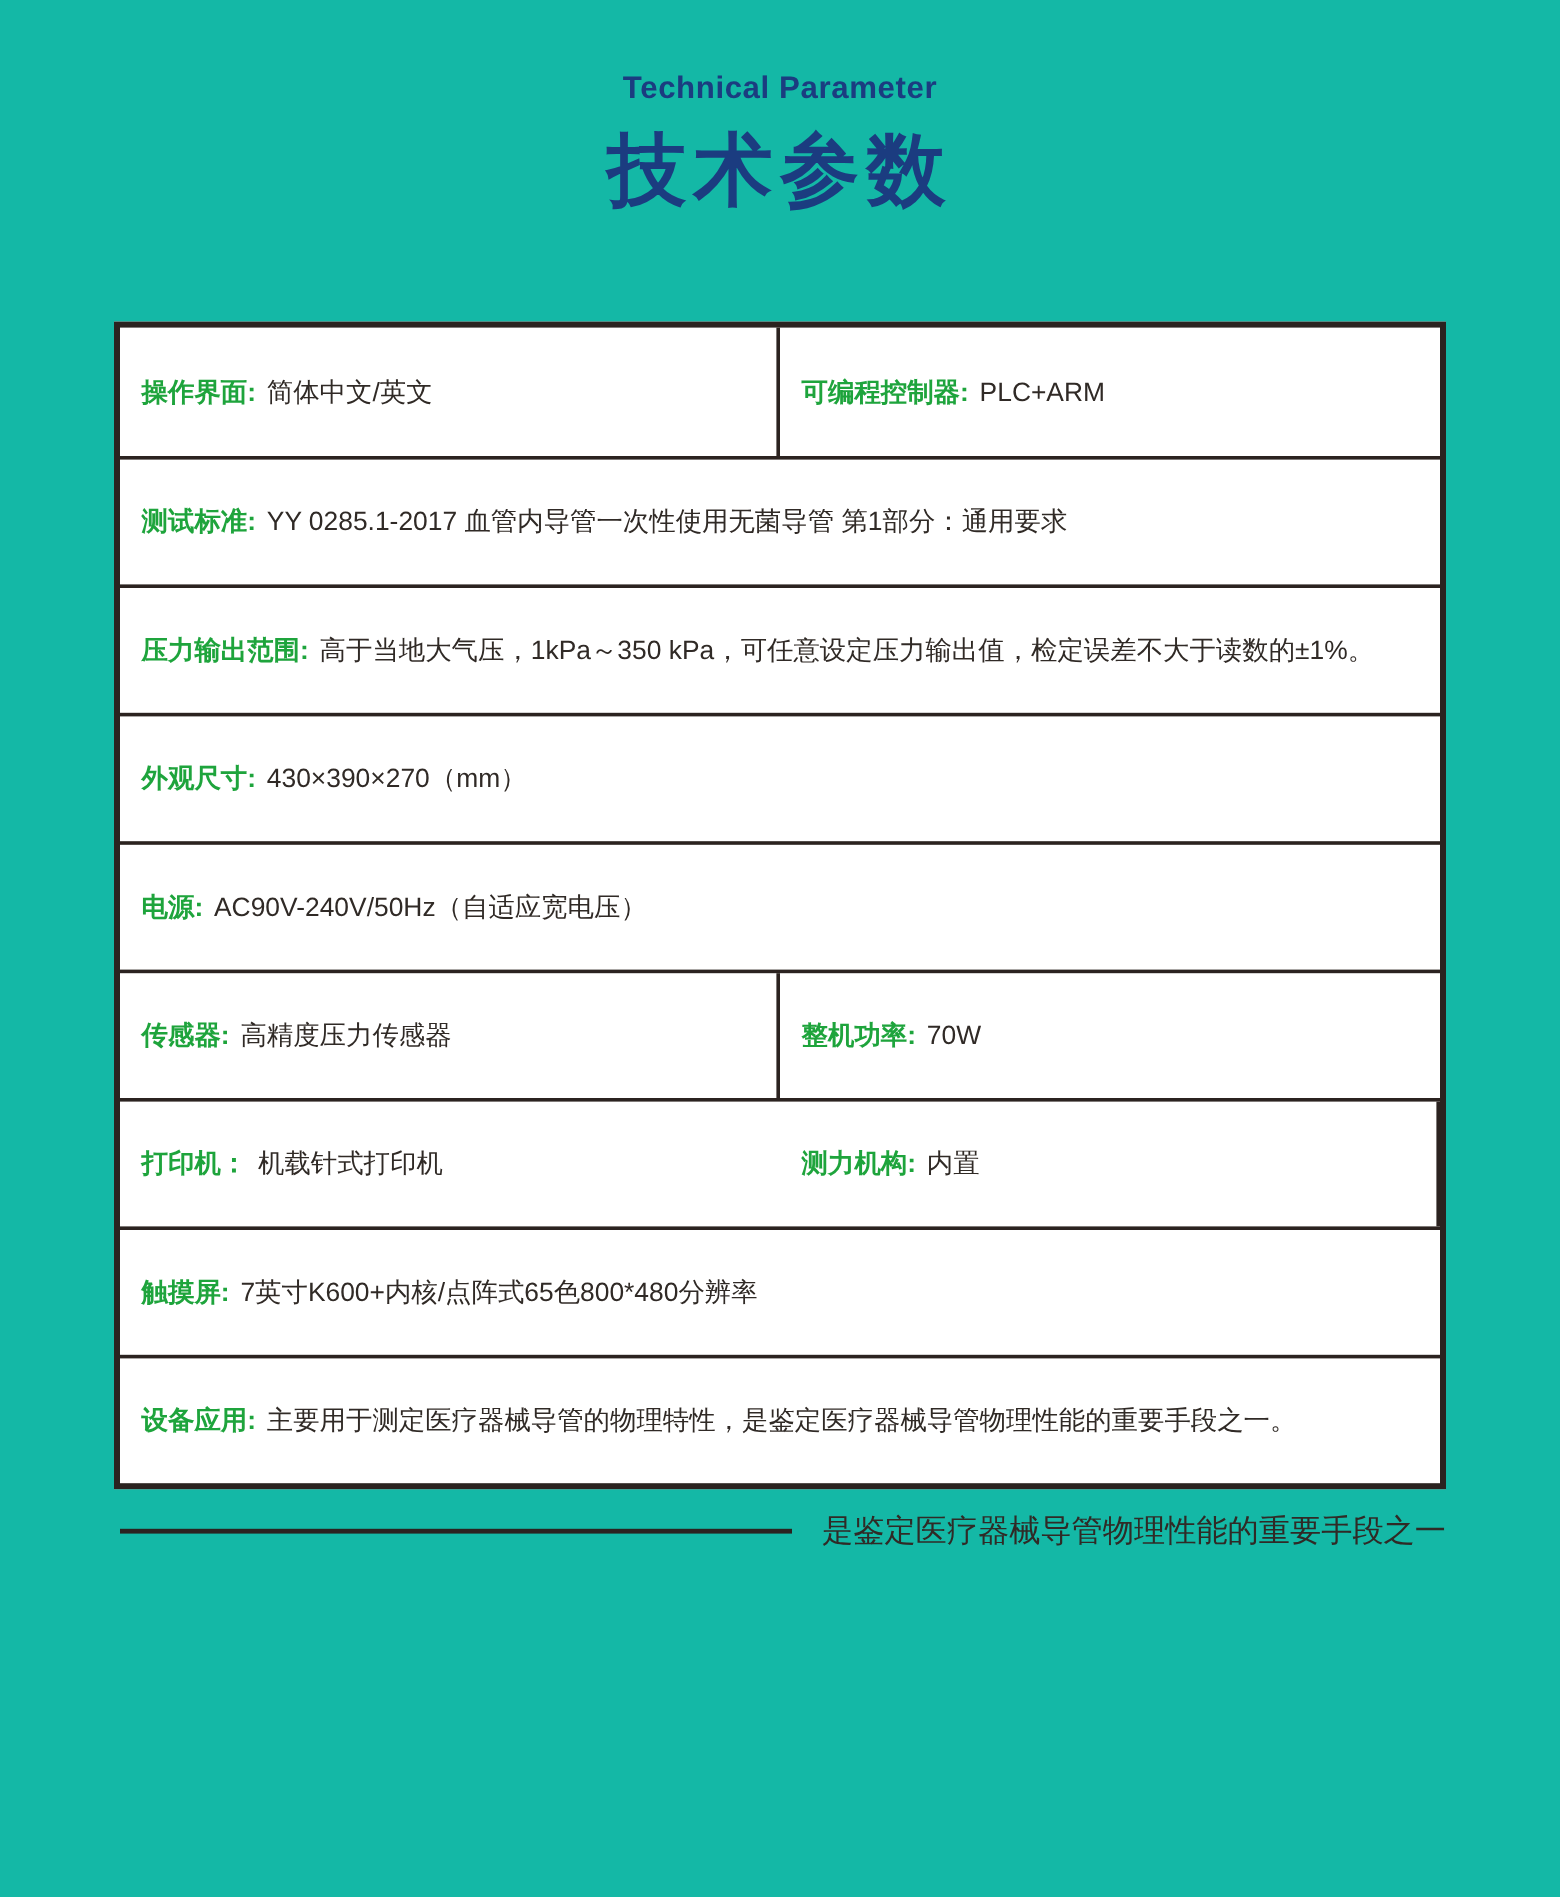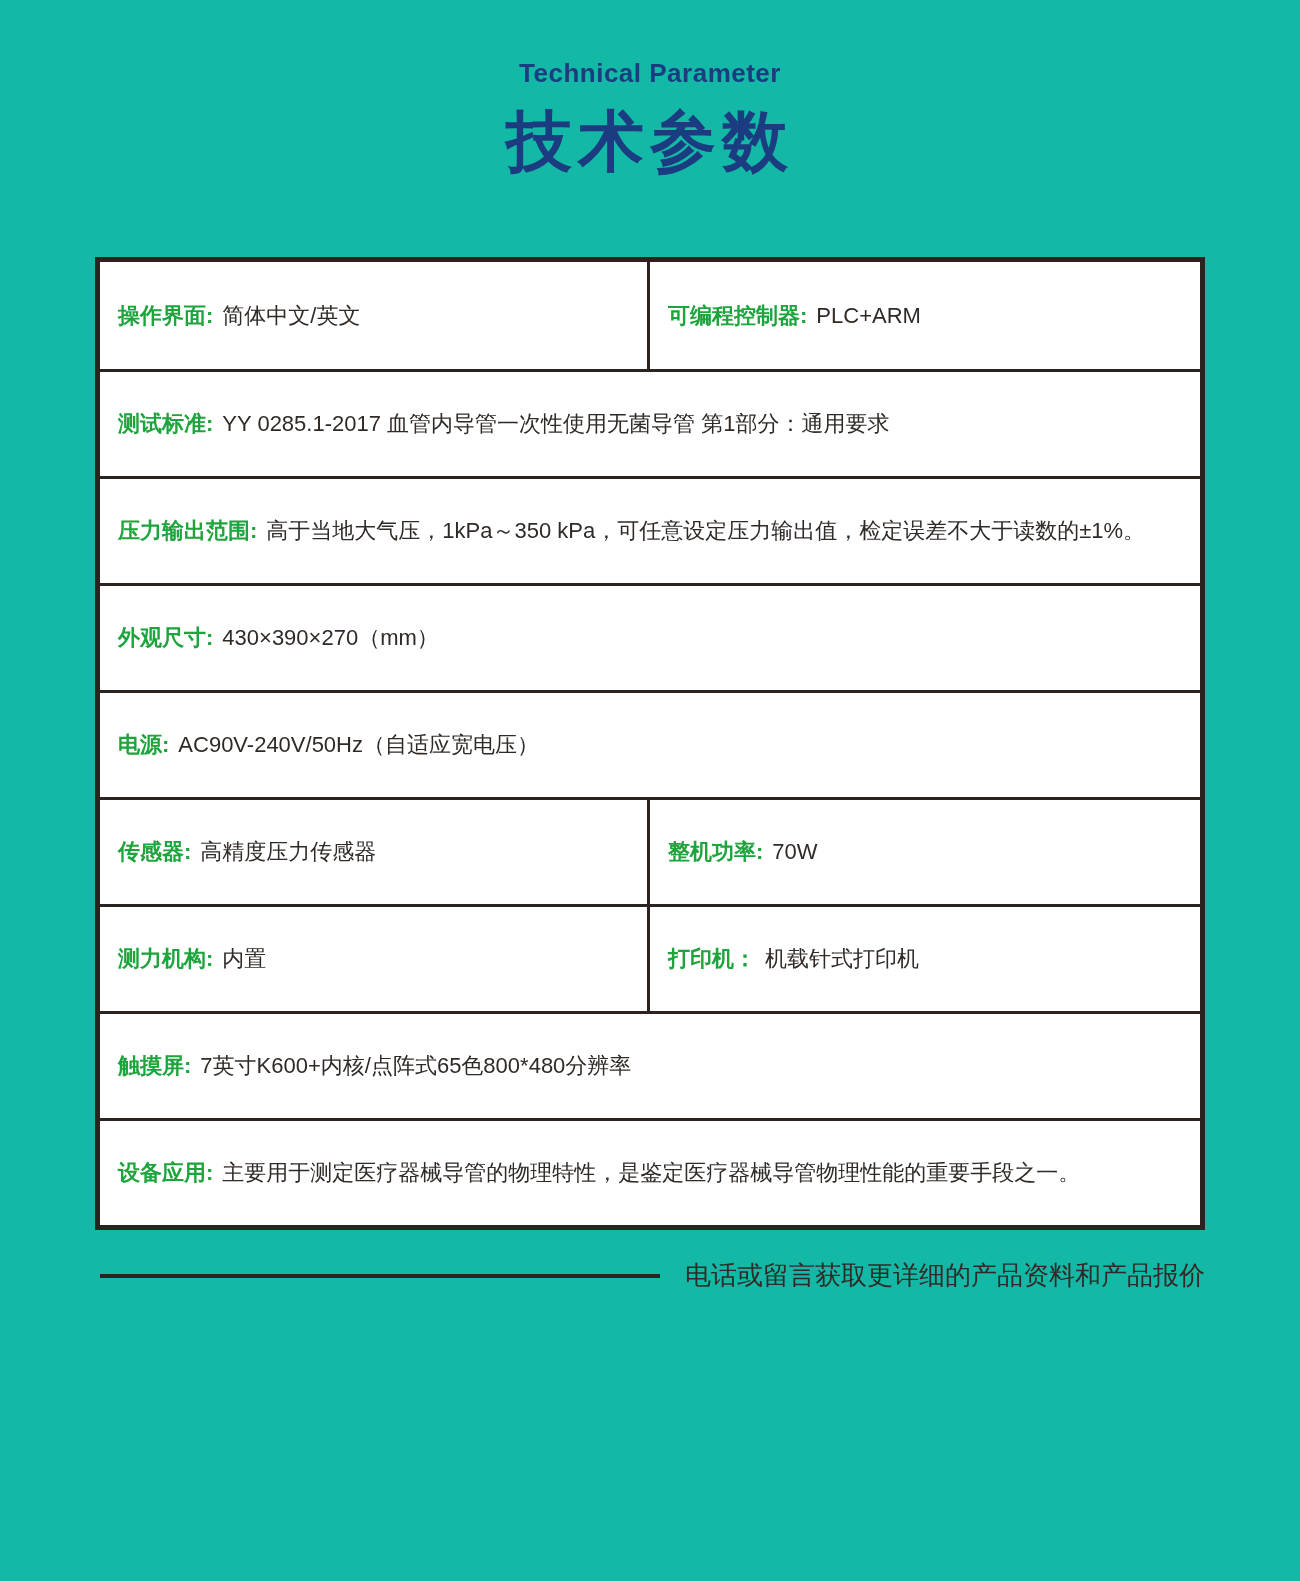--- a/index.html
+++ b/index.html
@@ -22,21 +22,21 @@
   .title {
     color: #1b3c80;
     font-size: 66px;
     font-weight: 800;
     letter-spacing: 6px;
     margin-top: 8px;
   }
   .spec-table {
     position: absolute;
     left: 95px;
-    top: 257px;
+    top: 268px;
     width: 1110px;
     border: 5px solid #2b2320;
     background: #ffffff;
   }
   .row { display: flex; min-height: 107px; }
   .row + .row { border-top: 3px solid #2b2320; }
   .cell {
     flex: 1 1 50%;
     display: flex;
     align-items: center;
@@ -135,27 +135,27 @@
         <span class="label">传感器:</span>
         <span class="value">高精度压力传感器</span>
       </div>
       <div class="cell">
         <span class="label">整机功率:</span>
         <span class="value">70W</span>
       </div>
     </div>
 
     <div class="row">
+      <div class="cell">
+        <span class="label">打印机：</span>
+        <span class="value">机载针式打印机</span>
+      </div>
       <div class="cell divided">
         <span class="label">测力机构:</span>
         <span class="value">内置</span>
-      </div>
-      <div class="cell">
-        <span class="label">打印机：</span>
-        <span class="value">机载针式打印机</span>
       </div>
     </div>
 
     <div class="row">
       <div class="cell full">
         <span class="label">触摸屏:</span>
         <span class="value">7英寸K600+内核/点阵式65色800*480分辨率</span>
       </div>
     </div>
 
@@ -163,16 +163,16 @@
       <div class="cell full">
         <span class="label">设备应用:</span>
         <span class="value">主要用于测定医疗器械导管的物理特性，是鉴定医疗器械导管物理性能的重要手段之一。</span>
       </div>
     </div>
 
   </div>
 
   <div class="footer">
     <div class="footer-line"></div>
-    <div class="footer-text">电话或留言获取更详细的产品资料和产品报价</div>
+    <div class="footer-text">是鉴定医疗器械导管物理性能的重要手段之一</div>
   </div>
 
 </div>
 
 </body></html>

